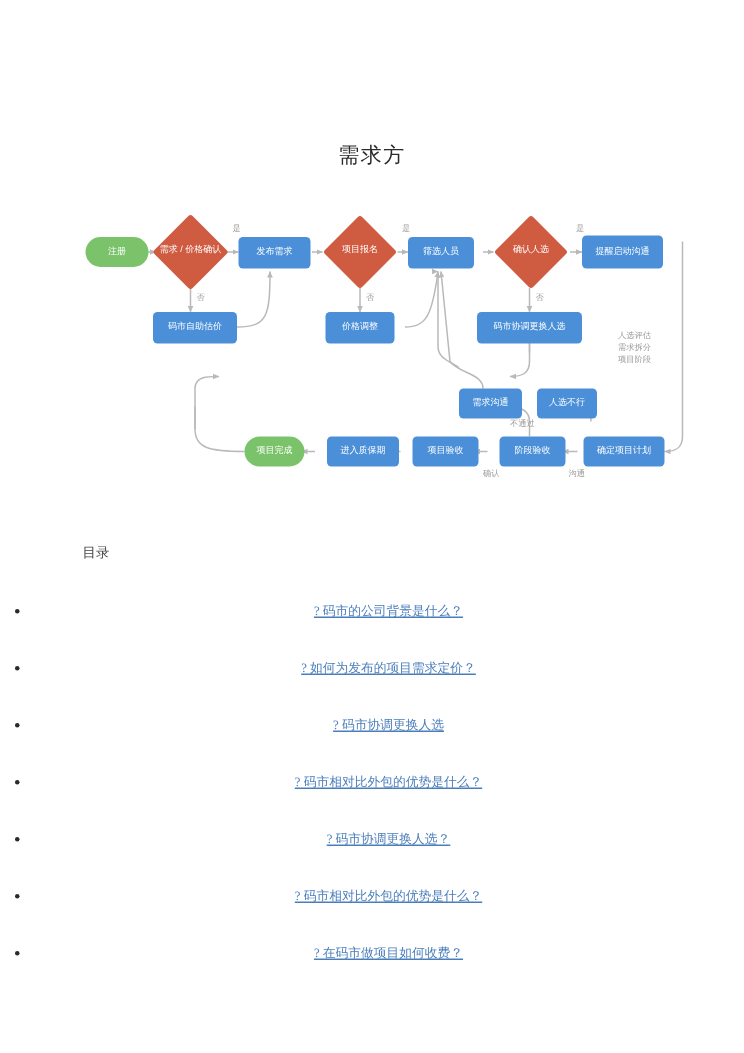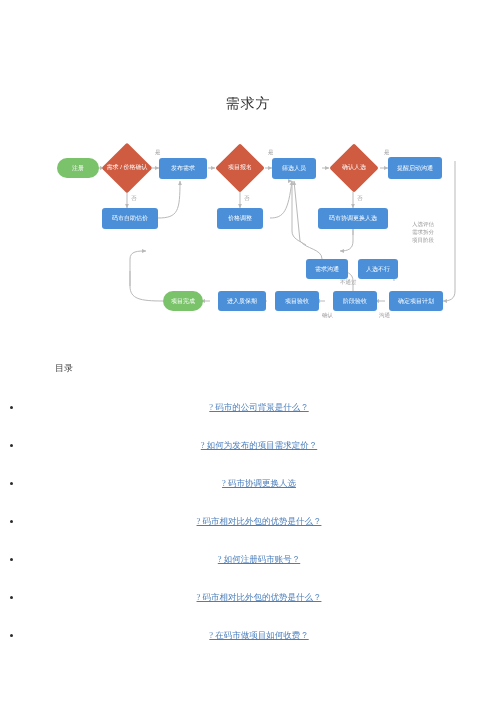--- a/index.html
+++ b/index.html
@@ -269,18 +269,18 @@
 <div class="doc">
 
   <div class="doc-heading">目录</div>
 
 
   <ul class="toc-list">
     <li><a class="toc-link" href="#">? 码市的公司背景是什么？</a></li>
     <li><a class="toc-link" href="#">? 如何为发布的项目需求定价？</a></li>
     <li><a class="toc-link" href="#">? 码市协调更换人选</a></li>
     <li><a class="toc-link" href="#">? 码市相对比外包的优势是什么？</a></li>
-    <li><a class="toc-link" href="#">? 如何注册码市账号？</a></li>
+    <li><a class="toc-link" href="#">? 码市协调更换人选？</a></li>
     <li><a class="toc-link" href="#">? 码市相对比外包的优势是什么？</a></li>
     <li><a class="toc-link" href="#">? 在码市做项目如何收费？</a></li>
   </ul>
 
 </div>
 
 </body></html>

